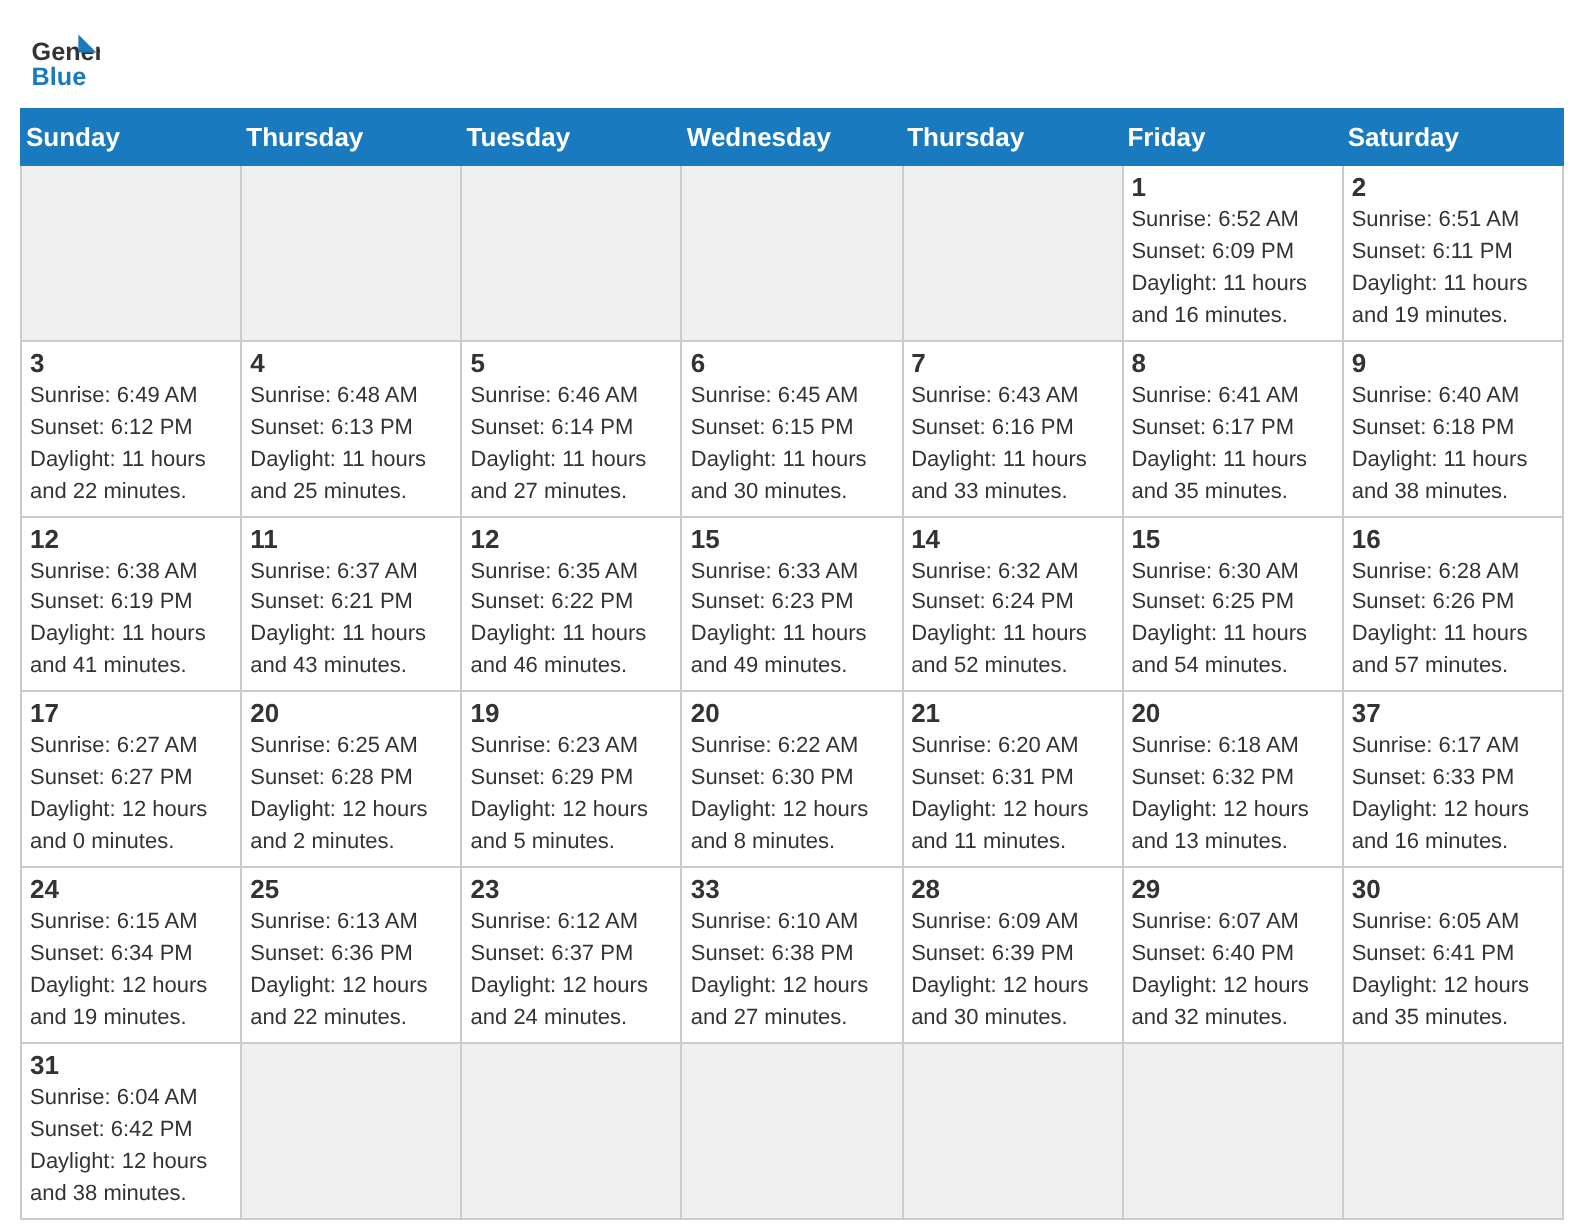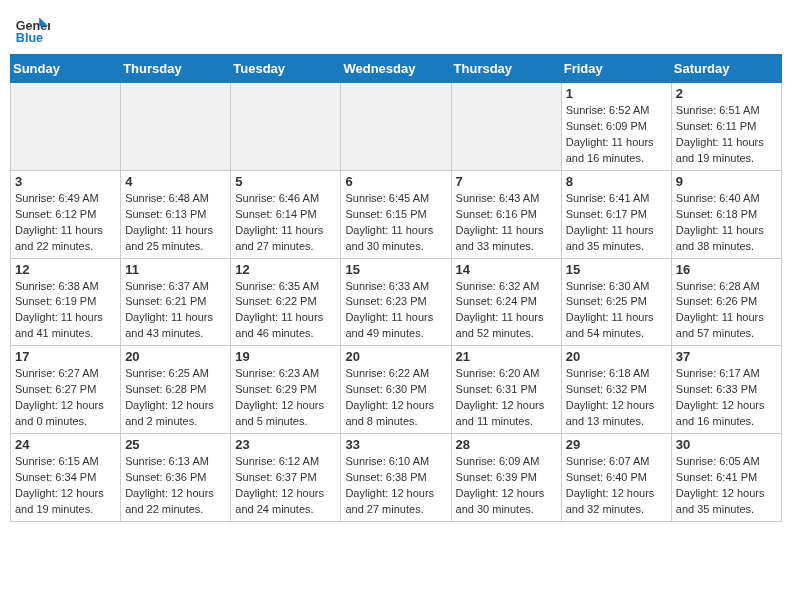--- a/index.html
+++ b/index.html
@@ -236,14 +236,26 @@
         </td>
         <td>
           <span class="day-num">29</span>
           <div class="day-info">Sunrise: 6:07 AM<br>Sunset: 6:40 PM<br>Daylight: 12 hours and 32 minutes.</div>
         </td>
         <td>
           <span class="day-num">30</span>
           <div class="day-info">Sunrise: 6:05 AM<br>Sunset: 6:41 PM<br>Daylight: 12 hours and 35 minutes.</div>
         </td>
       </tr>
+      <tr class="last-row">
+        <td>
+          <span class="day-num">31</span>
+          <div class="day-info">Sunrise: 6:04 AM<br>Sunset: 6:42 PM<br>Daylight: 12 hours and 38 minutes.</div>
+        </td>
+        <td class="empty"></td>
+        <td class="empty"></td>
+        <td class="empty"></td>
+        <td class="empty"></td>
+        <td class="empty"></td>
+        <td class="empty"></td>
+      </tr>
     </tbody>
 </table>
 
 </body></html>

